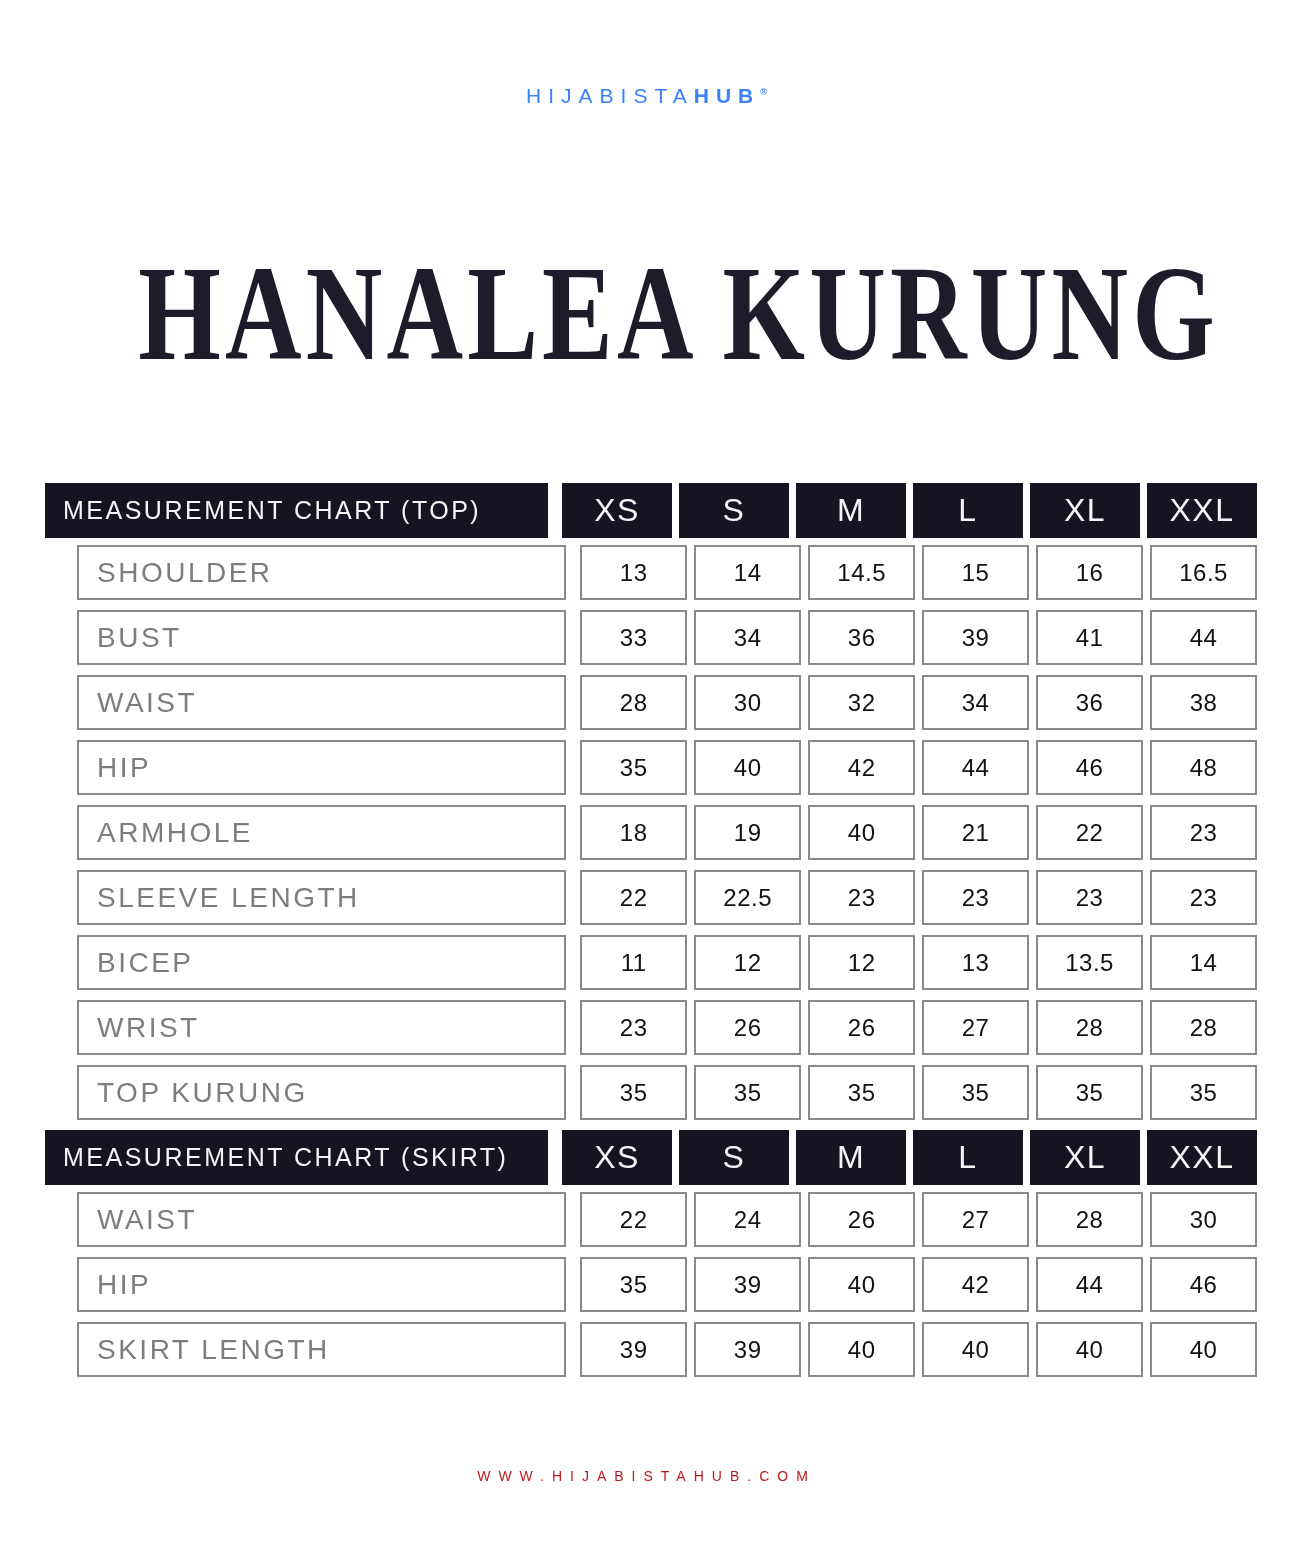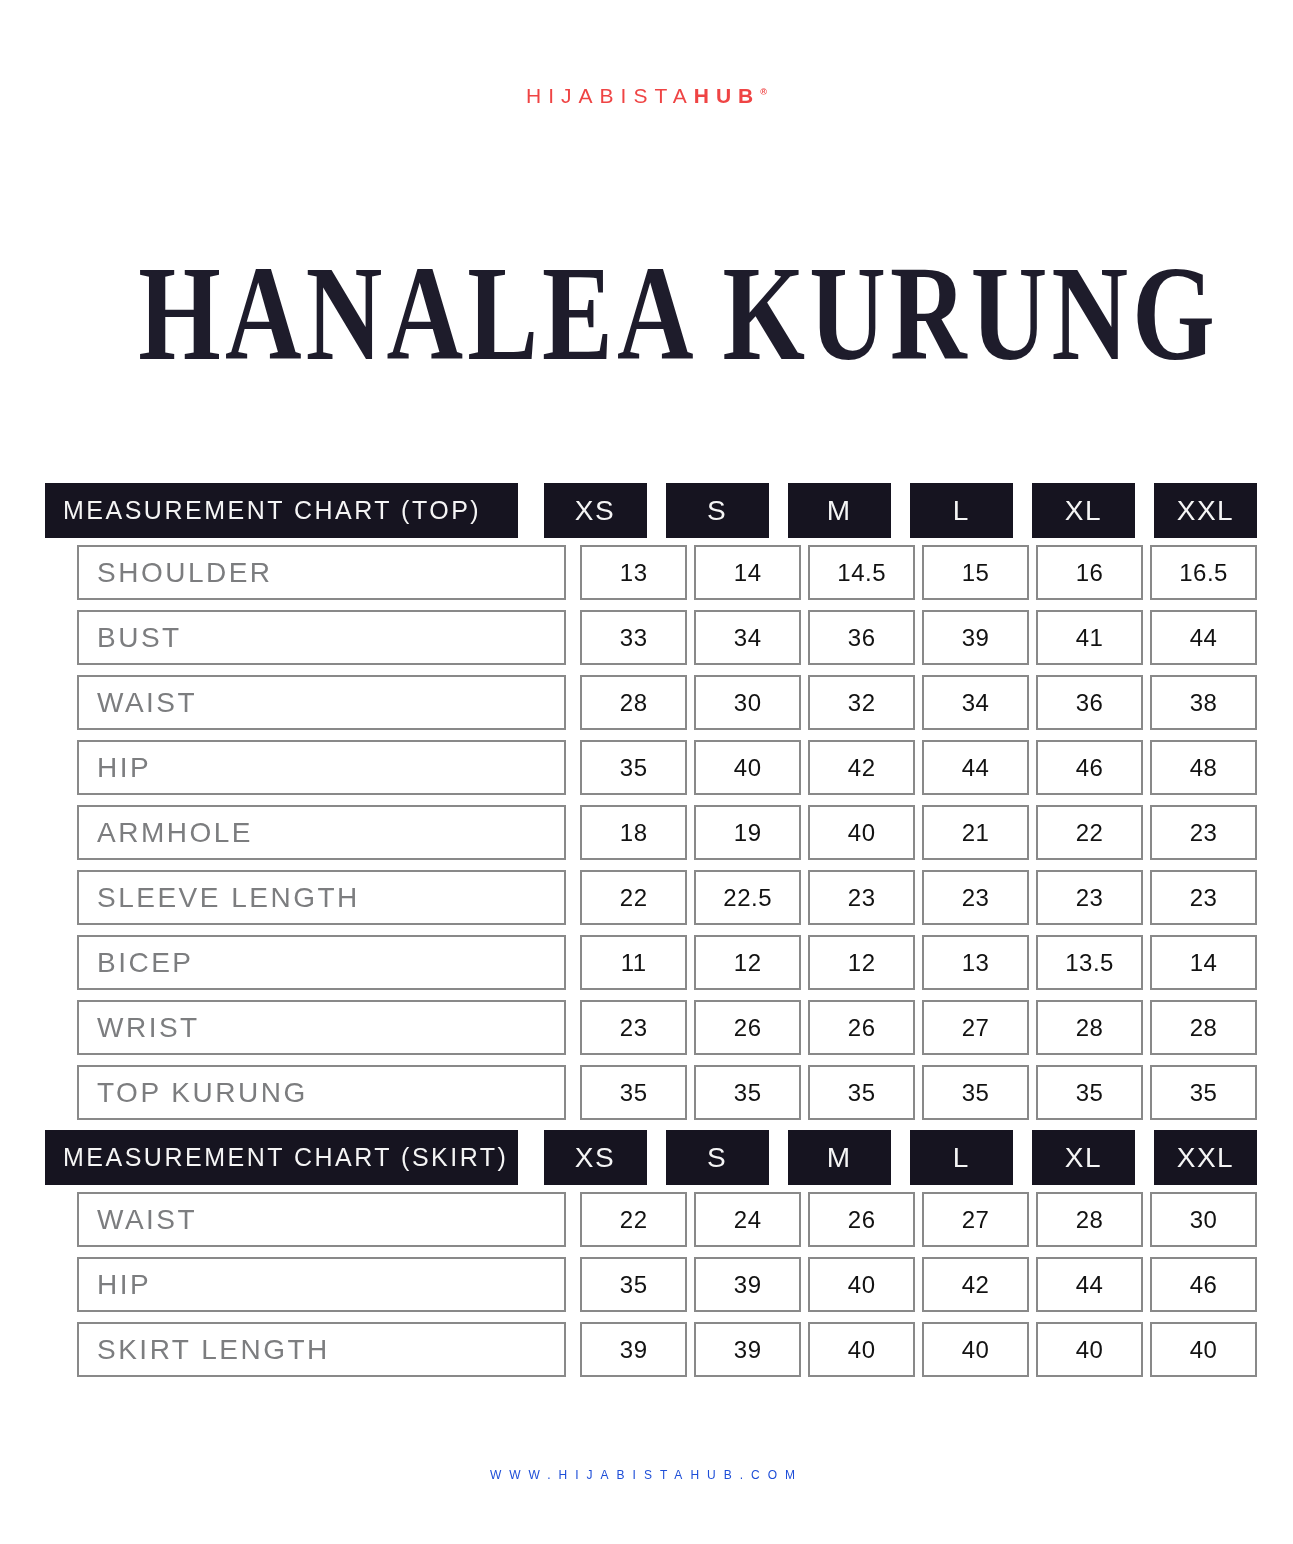--- a/index.html
+++ b/index.html
@@ -10,21 +10,21 @@
     height: 1544px;
     background: #ffffff;
     font-family: "Liberation Sans", sans-serif;
     overflow: hidden;
   }
   
   .logo {
     position: absolute;
     top: 84px; left: 0; width: 100%;
     text-align: center;
-    color: #ef4444;
+    color: #3b82f6;
     font-size: 21px;
     letter-spacing: 7px;
     white-space: nowrap;
   }
   .logo .lt { font-weight: 400; }
   .logo .lb { font-weight: 700; }
   .logo .reg {
     font-size: 9px;
     vertical-align: super;
     letter-spacing: 0;
@@ -79,23 +79,22 @@
     background: #161420;
     color: #f5f5f5;
     border: none;
     font-weight: 300;
   }
   .dark.label-cell {
     font-size: 25px;
     letter-spacing: 2.5px;
   }
   .dark.size-cell {
-    font-size: 28px;
+    font-size: 32px;
     letter-spacing: 1.5px;
-    margin-left: 12px;
   }
   .light {
     background: #ffffff;
     border: 2px solid #898989;
   }
   .light.label-cell {
     color: #7c7d7f;
     font-size: 28px;
     letter-spacing: 2.5px;
     font-weight: 300;
@@ -105,22 +104,22 @@
     color: #121212;
     font-size: 24px;
     letter-spacing: 0.5px;
     font-weight: 400;
   }
   
   .footer {
     position: absolute;
     top: 1468px; left: 0; width: 100%;
     text-align: center;
-    color: #1d4ed8;
-    font-size: 12px;
+    color: #b91c1c;
+    font-size: 14px;
     letter-spacing: 8px;
     font-weight: 500;
     white-space: nowrap;
   }
 </style>
 </head>
 <body>
 
 <div class="sheet">
 

